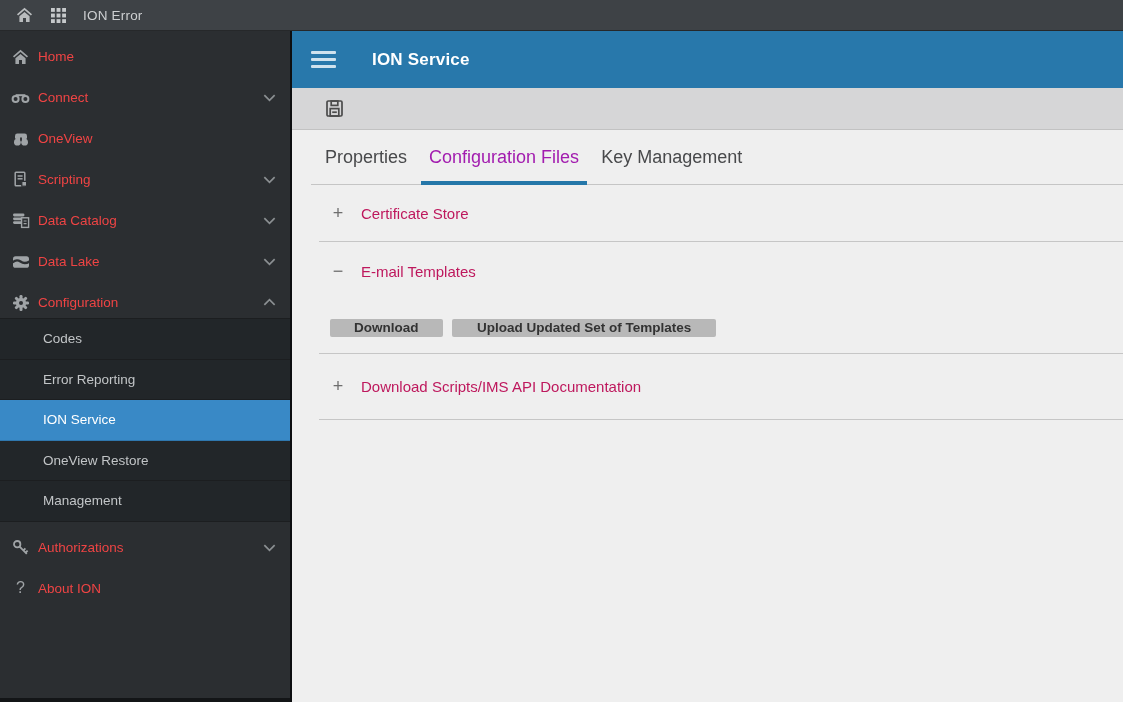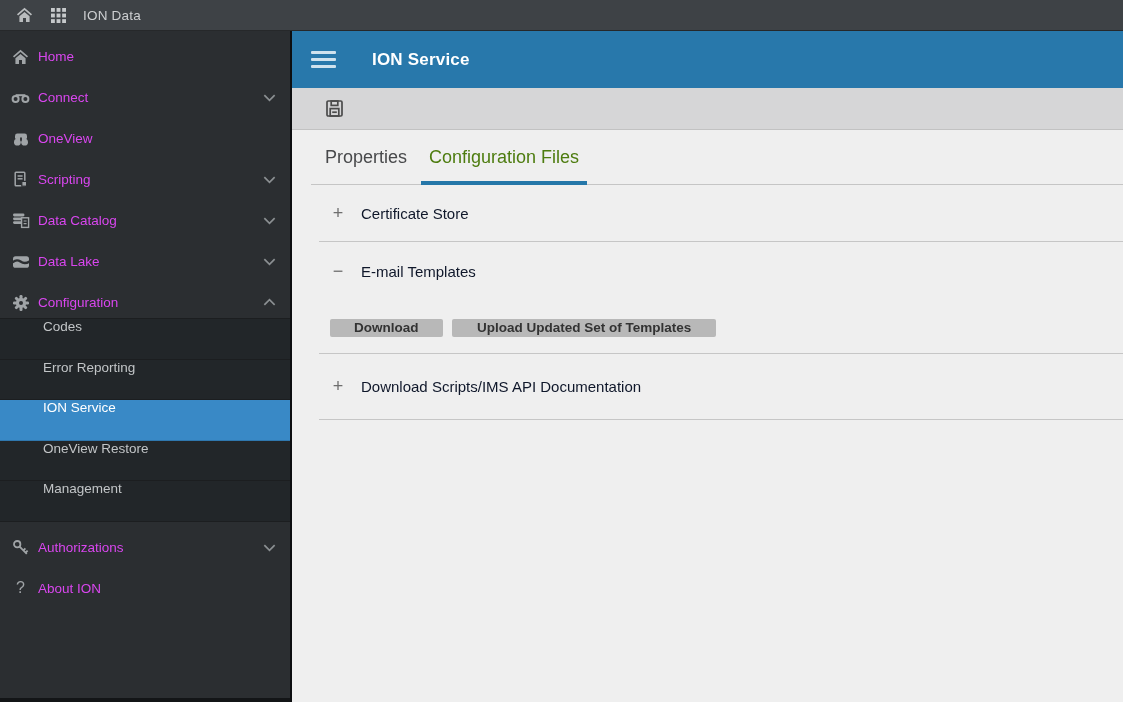--- a/index.html
+++ b/index.html
@@ -14,26 +14,26 @@
             align-items:center; justify-content:center; cursor:pointer; }
   .topbar .app-title { color:#CDCFD1; font-size:13.5px; margin-left:11px; letter-spacing:.2px; }
 
   
   .body-row { flex:1; display:flex; min-height:0; }
 
   
   .sidebar { width:292px; flex:0 0 292px; background:#2B2E31; border-right:2px solid #0D0E10;
              display:flex; flex-direction:column; }
   .nav-item { height:41px; flex:0 0 41px; display:flex; align-items:center; padding:10px 13px 0 10px;
-              color:#d946ef; font-size:13.5px; cursor:pointer; }
+              color:#ef4444; font-size:13.5px; cursor:pointer; }
   .nav-item .nav-ico { width:21px; height:18px; display:flex; align-items:center; justify-content:center; }
   .nav-item .nav-label { margin-left:7px; white-space:nowrap; }
   .nav-item .chev { margin-left:auto; display:flex; align-items:center; }
   .submenu { background:#222629; border-top:1px solid #1C1E20; }
-  .sub-item { height:40.5px; display:flex; padding-left:43px; color:#C2C5C7;
+  .sub-item { height:40.5px; display:flex; align-items:center; padding-left:43px; color:#C2C5C7;
               font-size:13.5px; border-bottom:1px solid #1C1E20; cursor:pointer; }
   .sub-item.selected { background:#3989C6; color:#FFFFFF; border-bottom-color:#2F77AE; }
   .sidebar-filler { flex:1; background:#2B2E31; }
   .sidebar-strip { height:4px; flex:0 0 4px; background:#131517; }
   .q-ico { color:#9FA3A6; font-size:16px; line-height:1; }
   .q-ico::before { content:"?"; }
 
   
   .main { flex:1; display:flex; flex-direction:column; min-width:0; }
   .main-header { height:57px; flex:0 0 57px; background:#2878AB; display:flex; align-items:center;
@@ -47,32 +47,32 @@
              display:flex; align-items:center; padding-left:29px; }
   .toolbar .icon-btn { background:none; border:none; width:26px; height:26px; display:flex;
              align-items:center; justify-content:center; cursor:pointer; }
 
   .content { flex:1; background:#EFEFEF; padding-left:19px; overflow:hidden; }
 
   .tabs-row { height:55px; display:flex; align-items:flex-end; border-bottom:1px solid #C5C5C5;
               padding-left:3px; }
   .tab { position:relative; background:none; border:none; font-family:inherit; font-size:18px;
          color:#48494B; padding:0 8px 16px 8px; margin:0 3px; cursor:pointer; }
-  .tab.active { color:#4d7c0f; }
+  .tab.active { color:#a21caf; }
   .tab.active::after { content:""; position:absolute; left:0; right:0; bottom:-1px; height:4px;
          background:#2577A9; }
 
   .accordion { margin-left:8px; }
   .acc-header { display:flex; align-items:center; border-bottom:1px solid #C6C6C6; cursor:pointer; }
   .acc-header.h1 { height:57px; }
   .acc-header.h2 { height:58px; border-bottom:none; }
   .acc-header.h3 { height:66px; }
   .acc-toggle { width:16px; text-align:center; color:#6E6E6E; font-size:18px; line-height:1;
                 margin:0 15px 0 11px; flex:0 0 16px; }
-  .acc-title { color:#0f172a; font-size:15px; }
+  .acc-title { color:#be185d; font-size:15px; }
   .acc-body { padding:18px 0 16px 11px; border-bottom:1px solid #C6C6C6; }
   .btn { display:inline-block; background:#B8B8B8; border:none; border-radius:2px; height:18px;
          padding:0 24px; font-family:inherit; font-size:13.5px; font-weight:bold; color:#333333;
          margin-right:5px; cursor:pointer; }
   .btn.wide { padding:0 25px;text-align:center; }
   svg { display:block; }
 </style>
 </head>
 <body>
 
@@ -95,21 +95,21 @@
             <rect x="10.4" y="0" width="3.6" height="3.6"></rect>
           <rect x="0" y="5.2" width="3.6" height="3.6"></rect>
             <rect x="5.2" y="5.2" width="3.6" height="3.6"></rect>
             <rect x="10.4" y="5.2" width="3.6" height="3.6"></rect>
           <rect x="0" y="10.4" width="3.6" height="3.6"></rect>
             <rect x="5.2" y="10.4" width="3.6" height="3.6"></rect>
             <rect x="10.4" y="10.4" width="3.6" height="3.6"></rect>
         </svg>
       </span>
     </button>
-    <span class="app-title">ION Data</span>
+    <span class="app-title">ION Error</span>
   </header>
 
   <div class="body-row">
 
     <nav class="sidebar">
 
       <div class="nav-item">
         <span class="nav-ico">
           <svg width="17" height="16" viewBox="0 0 18 17" fill="#A0A4A7">
             <path d="M9 0.8 L17 7.6 L15.8 9 L9 3.3 L2.2 9 L1 7.6 Z"></path>
@@ -289,20 +289,21 @@
             </svg>
           </span>
         </button>
       </div>
 
       <div class="content">
 
         <div class="tabs-row">
           <button class="tab">Properties</button>
           <button class="tab active">Configuration Files</button>
+          <button class="tab">Key Management</button>
         </div>
 
         <div class="accordion">
 
           <div class="acc-header h1">
             <span class="acc-toggle">+</span>
             <span class="acc-title">Certificate Store</span>
           </div>
 
           <div>

